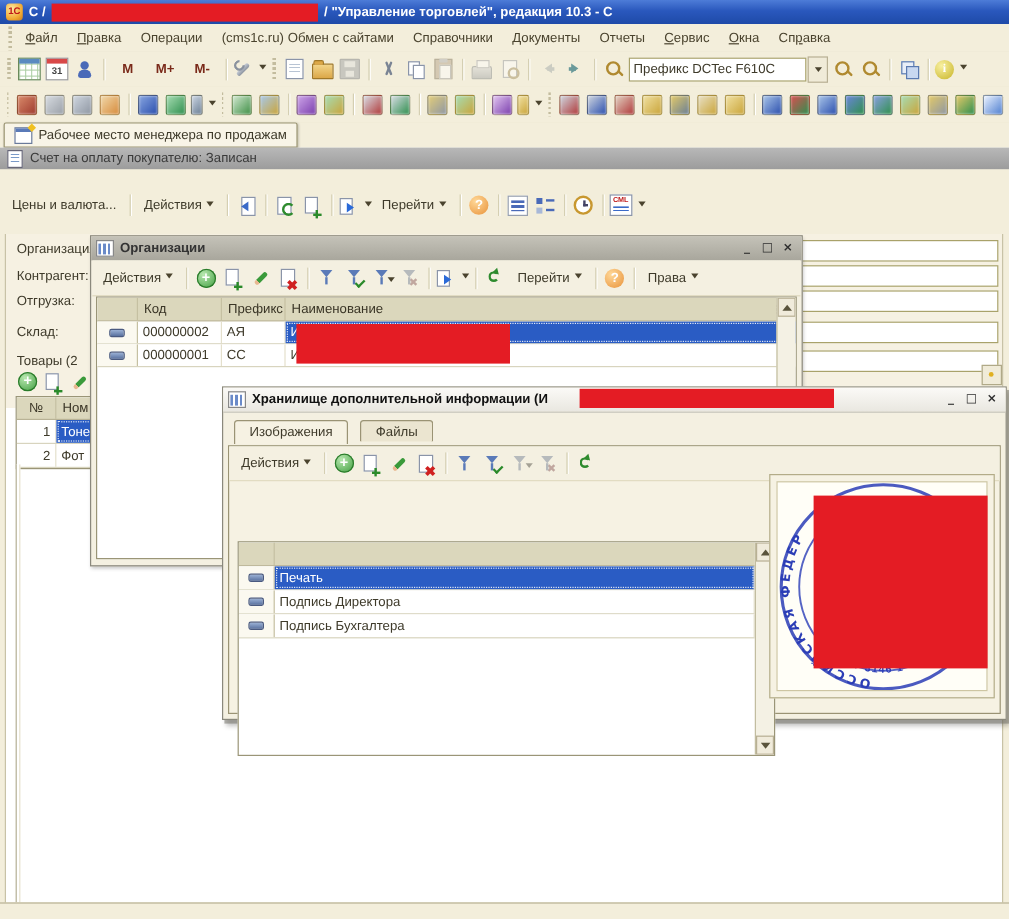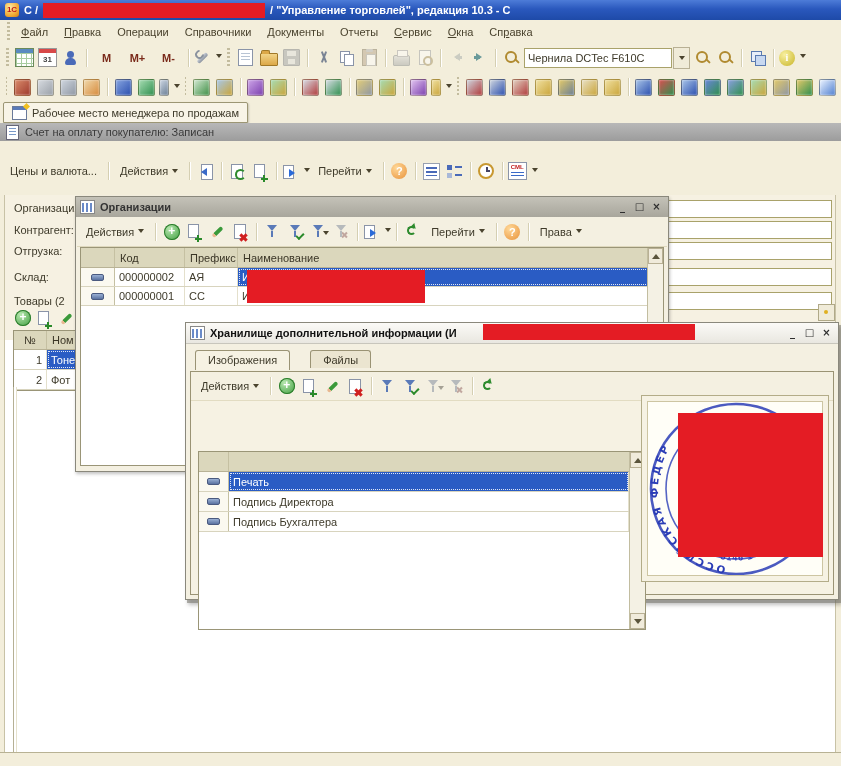--- a/index.html
+++ b/index.html
@@ -143,21 +143,21 @@
   .win-stor{left:185px;top:322px;width:652px;height:276px;box-shadow:2px 3px 0 rgba(120,118,110,.55),3px 5px 4px rgba(0,0,0,.25);z-index:40}
   .win-title{position:absolute;top:0;left:0;right:0;height:20px;display:flex;align-items:center;gap:5px;padding:0 4px;font-weight:bold}
   .wt-gray{background:linear-gradient(180deg,#c4c2b8,#a8a69c);color:#333}
   .wt-light{background:linear-gradient(180deg,#fbfaf7,#e9e7e0);color:#111;border-bottom:1px solid #c8c6bc}
   .wicon{position:relative;width:13px;height:12px;background:#fff;border:1px solid #888;flex:0 0 auto}
   .wicon::before{content:"";position:absolute;inset:2px 1px 1px;background:repeating-linear-gradient(90deg,#6a8ac8 0 2px,transparent 2px 4px)}
   .wbtns{margin-left:auto;display:flex;gap:2px}
   .wbtn{width:15px;height:14px;display:flex;align-items:center;justify-content:center;font:bold 10px/14px "DejaVu Sans",sans-serif;color:#2e2e2e}
   .wtb{position:absolute;left:1px;right:1px;top:20px;height:29px;background:#f4f0e1;border-bottom:1px solid #ded8bd;display:flex;align-items:center;padding:0 3px;gap:2px}
   
-  .stor-tabs{position:absolute;top:27px;left:9px;display:flex;gap:20px;z-index:2}
+  .stor-tabs{position:absolute;top:27px;left:9px;display:flex;gap:10px;z-index:2}
   .tabitem{border:1px solid #9a9374;border-bottom:none;background:#ebe5d0;padding:3px 12px 2px;border-radius:3px 3px 0 0}
   .tabitem.active{background:#f6f2e3;padding-bottom:4px;margin-bottom:-2px}
   .stor-panel{position:absolute;left:4px;right:4px;top:48px;bottom:4px;border:1px solid #9a9374;background:#f6f2e3}
   .stb{height:28px;display:flex;align-items:center;gap:2px;padding:0 4px;background:#f4f0e1;border-bottom:1px solid #e2dcc2}
   .st-table{left:7px;top:79px;width:448px;height:179px}
   .preview{position:absolute;left:450px;top:23px;width:188px;height:187px;border:1px solid #b3ac88;background:#f6f2e3;padding:5px;box-sizing:border-box}
   .preview-inner{width:100%;height:100%;background:#fffef7;border:1px solid #cdc5a2;position:relative;overflow:hidden;box-sizing:border-box}
   .stamp{position:absolute;left:-2px;top:-3px}
   
   .goods-icons{position:absolute;left:15px;top:310px;display:flex;gap:5px}
@@ -174,20 +174,21 @@
     <span class="redact" style="position:static;width:222px;height:15px;flex:0 0 auto"></span>
     <span>/ "Управление торговлей", редакция 10.3 - С</span>
   </div>
 
   <div class="menubar">
     <span class="grip"></span>
     <span id="menu-items" style="display:flex">
         <span class="menu-item"><u>Ф</u>айл</span>
         <span class="menu-item"><u>П</u>равка</span>
         <span class="menu-item">Операции</span>
+        <span class="menu-item">(cms1c.ru) Обмен с сайтами</span>
         <span class="menu-item">Справочники</span>
         <span class="menu-item"><u>Д</u>окументы</span>
         <span class="menu-item">Отчеты</span>
         <span class="menu-item"><u>С</u>ервис</span>
         <span class="menu-item"><u>О</u>кна</span>
         <span class="menu-item">Сп<u>р</u>авка</span>
       </span>
   </div>
 
   <div class="tb tb1">
@@ -241,21 +242,21 @@
         <span class="ic ic-back"></span>
       </span>
     <span class="tbtn">
         <span class="ic ic-fwd"></span>
       </span>
     <span class="sep"></span>
     <span class="tbtn">
         <span class="ic ic-search gold"></span>
       </span>
     <span class="combo">
-      <span class="combo-field">Чернила DCTec F610C</span>
+      <span class="combo-field">Префикс DCTec F610C</span>
       <span class="combo-btn">
           <span></span>
         </span>
     </span>
     <span class="tbtn">
         <span class="ic ic-search gold"></span>
       </span>
     <span class="tbtn">
         <span class="ic ic-search gold"></span>
       </span>

